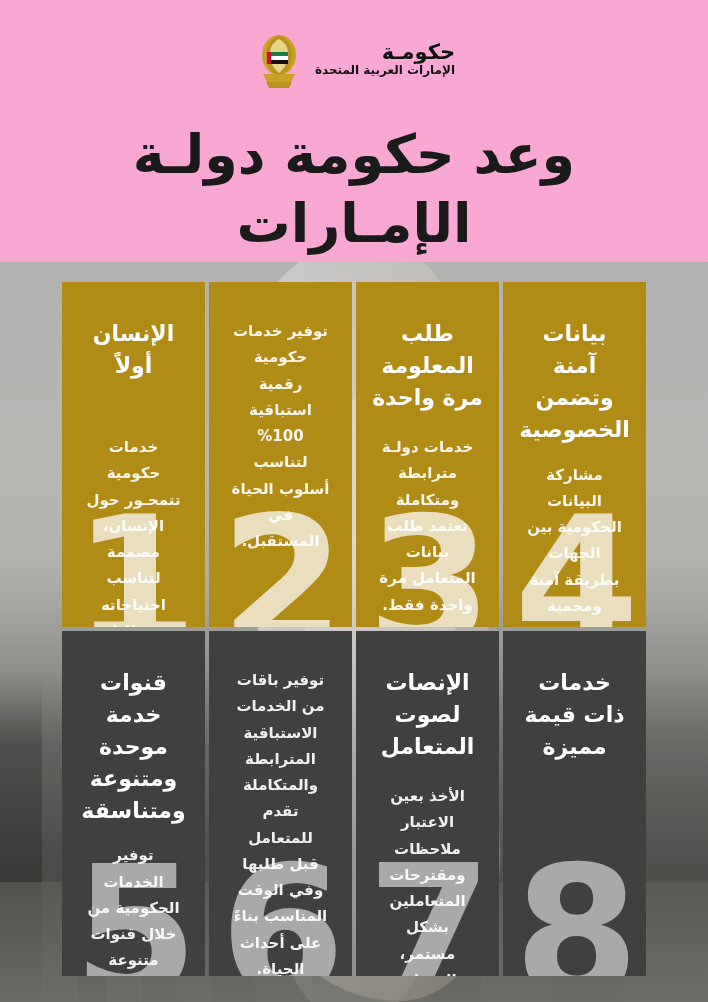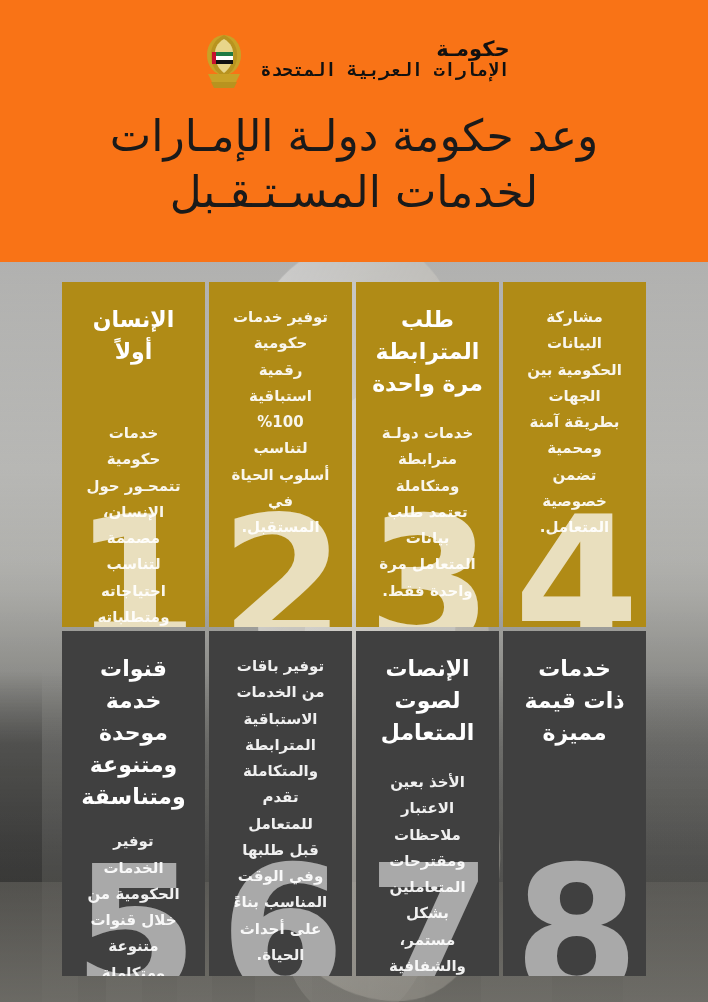--- a/index.html
+++ b/index.html
@@ -12,21 +12,21 @@
   .page {
     position: relative;
     width: 708px; height: 1002px;
     background: #ffffff;
   }
 
   
   .header {
     position: relative;
     height: 262px;
-    background: #f97316;
+    background: #f9a8d4;
     text-align: center;
   }
   .emblem-row {
     display: flex;
     flex-direction: row-reverse;
     align-items: center;
     justify-content: center;
     gap: 10px;
     padding-top: 26px;
     height: 92px;
@@ -39,27 +39,27 @@
   .emblem svg { display: block; }
   .gov-text {
     text-align: right;
     line-height: 1.15;
     color: #111;
   }
   .gov-text .l1 {
     font-size: 21px; font-weight: bold; letter-spacing: 0.5px;
   }
   .gov-text .l2 {
-    font-size: 18px; font-weight: bold; font-family: Liberation Mono, monospace;
+    font-size: 12px; font-weight: bold;
   }
   .promise {
-    margin-top: 16px;
+    margin-top: 28px;
     color: #1a1a1a;
-    font-weight: normal;
-    font-size: 44px;
+    font-weight: bold;
+    font-size: 54px;
     line-height: 1.28;
     letter-spacing: -0.5px;
     padding: 0 40px;
   }
   .promise .line2 { letter-spacing: 6px; }
 
   
   .band {
     position: relative;
     width: 708px;
@@ -121,21 +121,21 @@
     top: 20px; left: 0; right: 0;
     padding: 0 62px;
     display: grid;
     grid-template-columns: repeat(4, 1fr);
     grid-auto-rows: 345px;
     gap: 4px 4px;
   }
   .card {
     position: relative;
     overflow: hidden;
-    padding: 22px 16px 0 16px;
+    padding: 36px 16px 0 16px;
     color: #ffffff;
     text-align: center;
   }
   .card.gold { background: #b08b16; }
   .card.dark { background: #404040; }
   .card-title {
     font-size: 22px;
     font-weight: bold;
     line-height: 1.45;
     letter-spacing: 0px;
@@ -199,26 +199,27 @@
       <div class="city"></div>
       <div class="ground"></div>
       <div class="fabric"></div>
       <div class="fabric2"></div>
       <div class="shade"></div>
     </div>
 
     <div class="grid">
 
       <div class="card gold">
+        <div class="card-title">بيانات آمنة وتضمن الخصوصية</div>
         <div class="card-desc">مشاركة البيانات الحكومية بين الجهات بطريقة آمنة ومحمية تضمن خصوصية المتعامل.</div>
         <div class="card-num">4</div>
       </div>
 
       <div class="card gold">
-        <div class="card-title">طلب المترابطة مرة واحدة</div>
+        <div class="card-title">طلب المعلومة مرة واحدة</div>
         <div class="card-desc">خدمات دولـة مترابطة ومتكاملة تعتمد طلب بيانات المتعامل مرة واحدة فقط.</div>
         <div class="card-num">3</div>
       </div>
 
       <div class="card gold">
         <div class="card-desc">توفير خدمات حكومية رقمية استباقية 100% لتناسب أسلوب الحياة في المستقبل.</div>
         <div class="card-num">2</div>
       </div>
 
       <div class="card gold">

